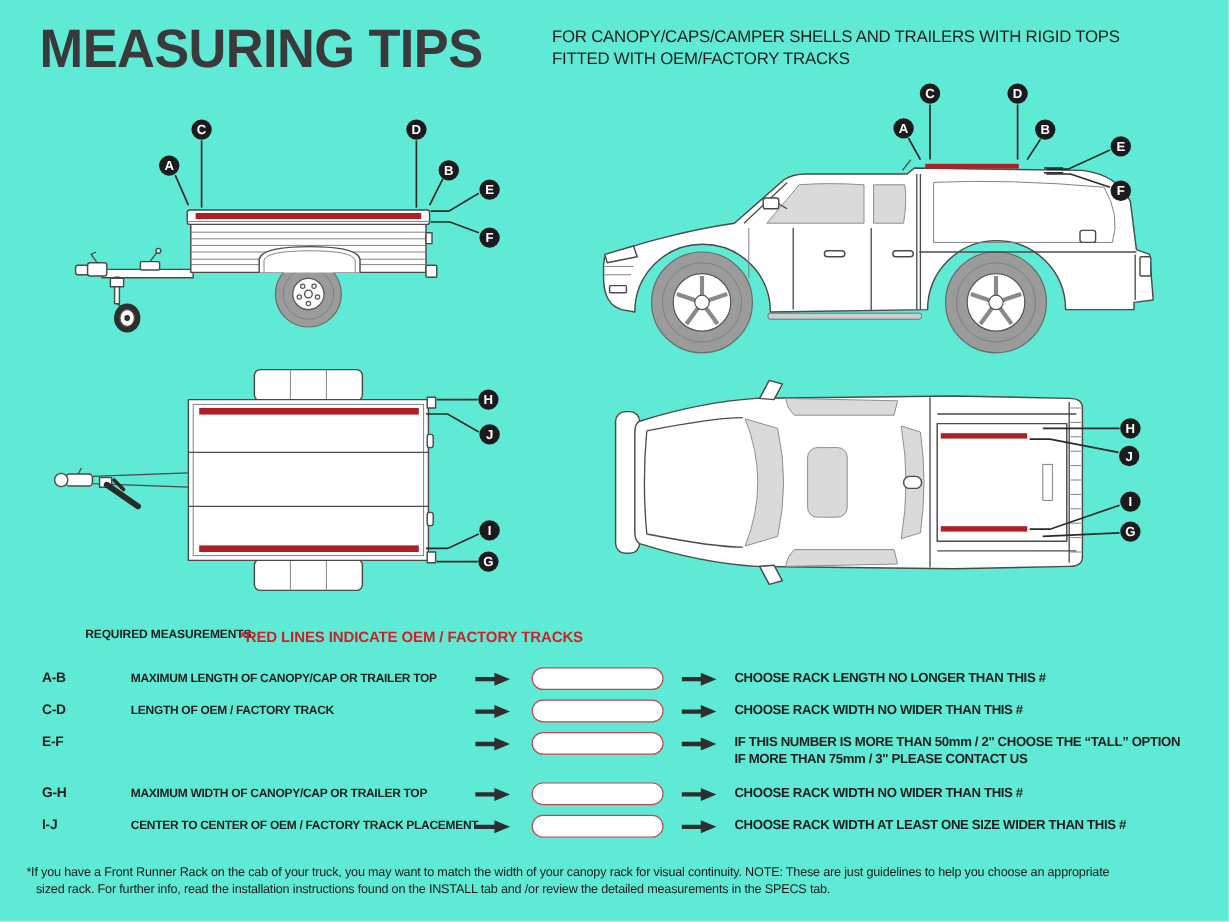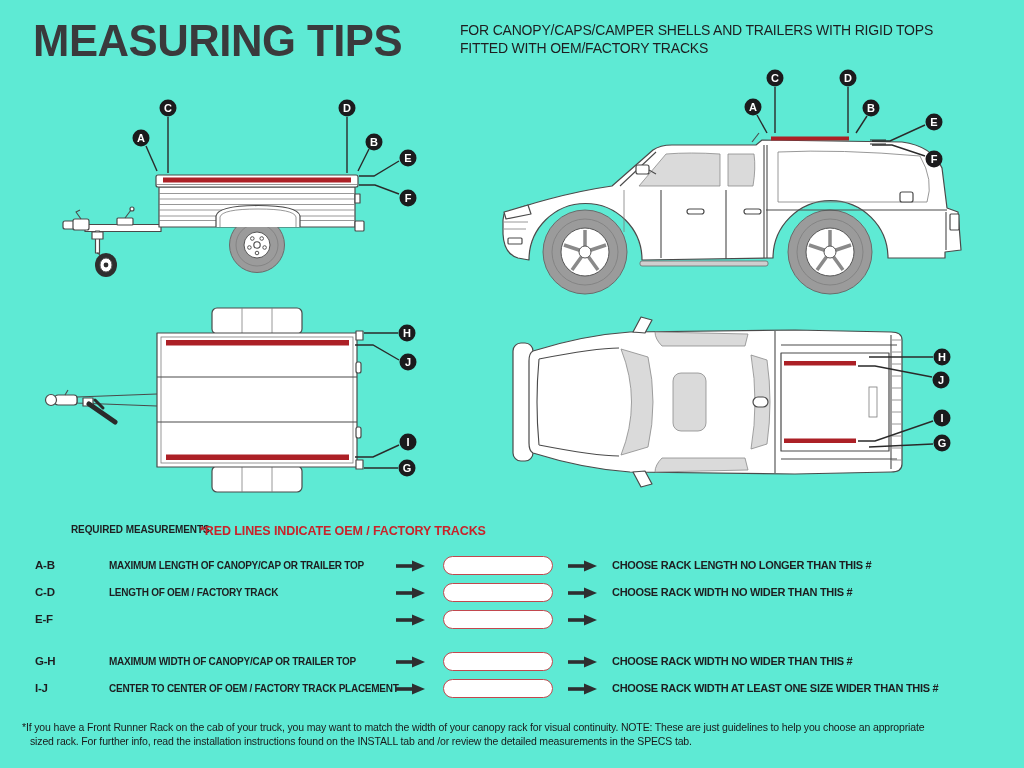--- a/index.html
+++ b/index.html
@@ -368,20 +368,24 @@
     <span class="mid">E-F</span>
     <svg class="arrow1" width="30" height="12" viewBox="0 0 30 12">
         <path d="M0,6 H17" stroke="#2e2e30" stroke-width="3.6"></path>
         <path d="M16,0.6 L29,6 L16,11.4 Z" fill="#2e2e30"></path>
       </svg>
     <div class="pill"></div>
     <svg class="arrow2" width="30" height="12" viewBox="0 0 30 12">
         <path d="M0,6 H17" stroke="#2e2e30" stroke-width="3.6"></path>
         <path d="M16,0.6 L29,6 L16,11.4 Z" fill="#2e2e30"></path>
       </svg>
+    <span class="minstr">
+      <div>IF THIS NUMBER IS MORE THAN 50mm / 2" CHOOSE THE “TALL” OPTION</div>
+      <div>IF MORE THAN 75mm / 3" PLEASE CONTACT US</div>
+    </span>
   </div>
 
   <div class="mrow" style="top:652px">
     <span class="mid">G-H</span>
     <span class="mlabel">
       <div>MAXIMUM  WIDTH OF CANOPY/CAP OR TRAILER TOP</div>
       <div></div>
     </span>
     <svg class="arrow1" width="30" height="12" viewBox="0 0 30 12">
         <path d="M0,6 H17" stroke="#2e2e30" stroke-width="3.6"></path>

